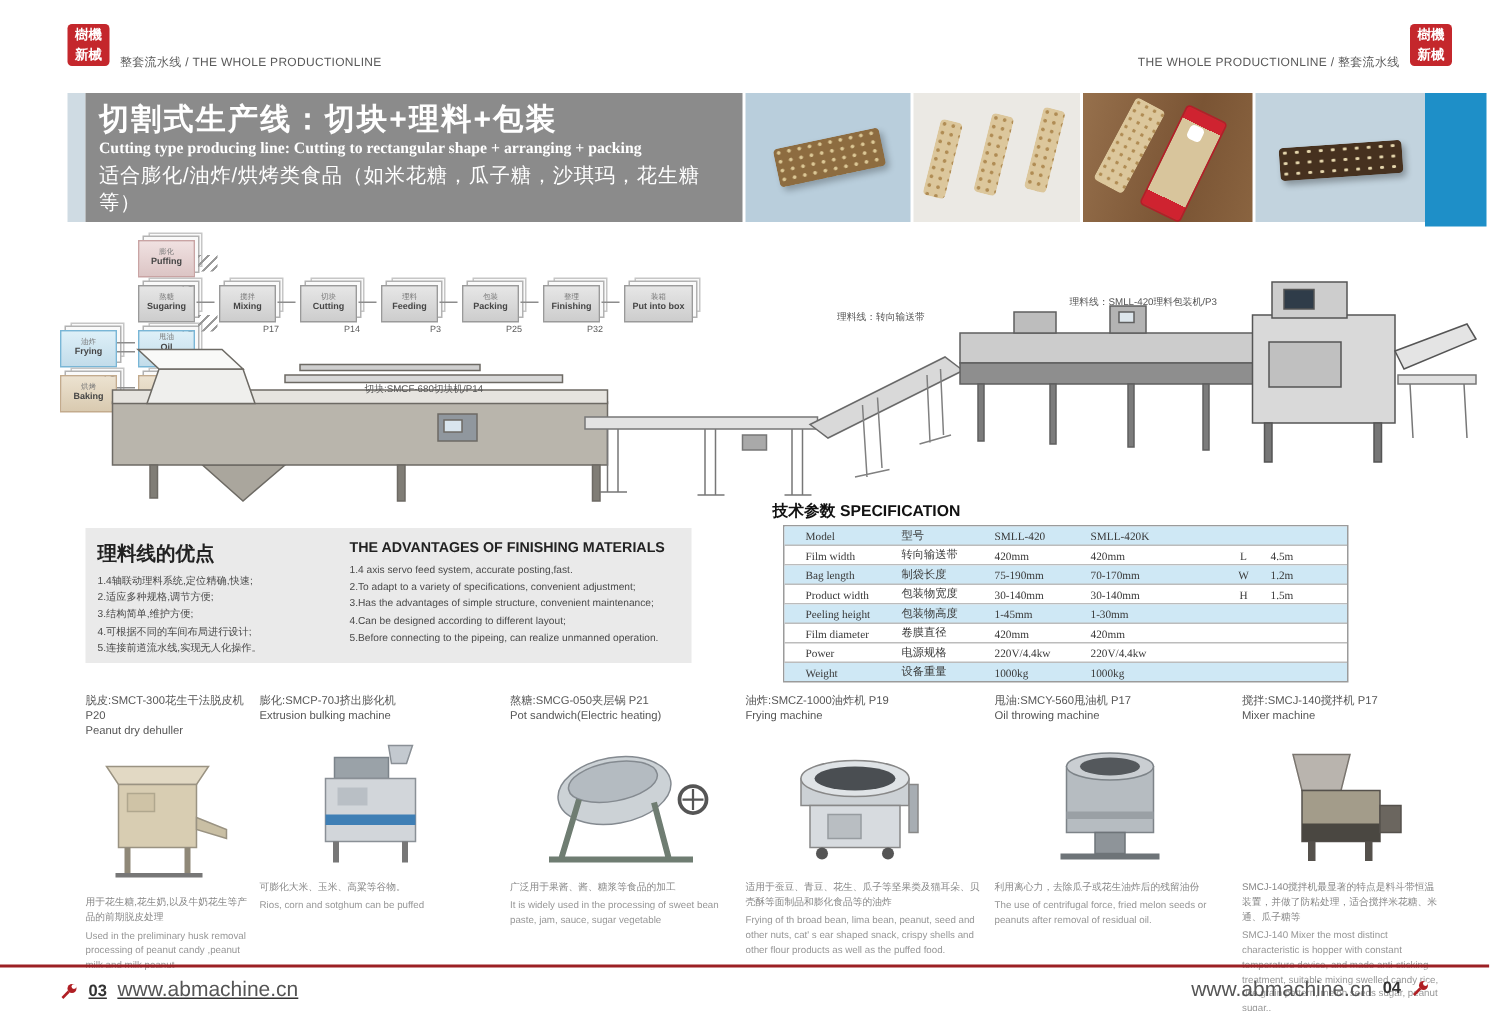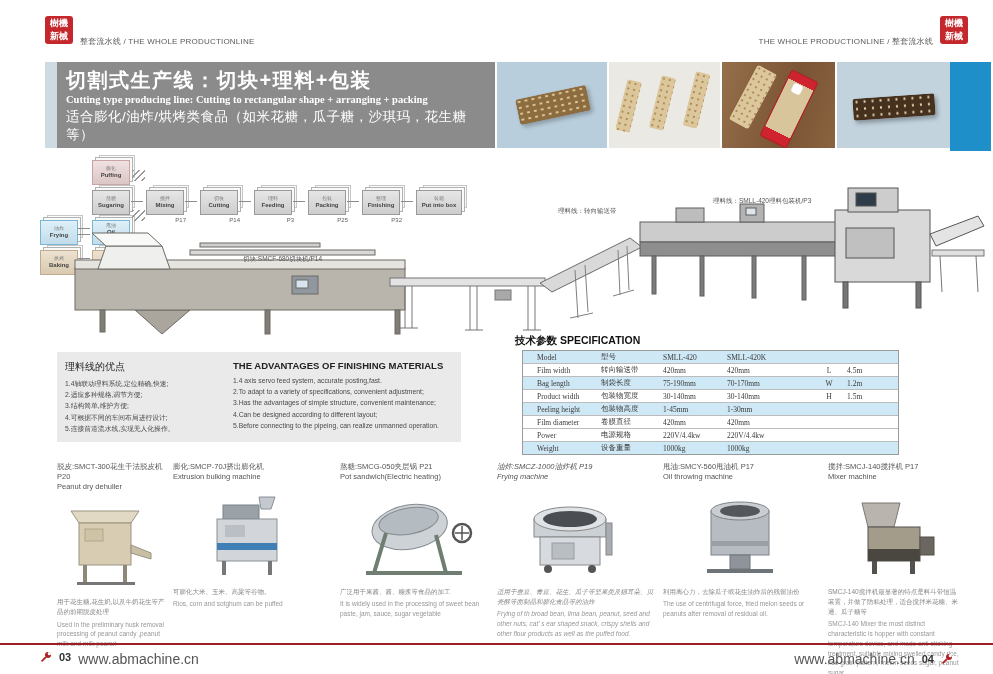--- a/index.html
+++ b/index.html
@@ -44,21 +44,21 @@
   .wide{width:44px;}
   .conn-h{position:absolute;width:12px;height:0;border-top:1.5px solid #8c8c8c;}
   .conn-e{position:absolute;width:12px;height:5px;border-top:1.5px solid #8c8c8c;border-bottom:1.5px solid #8c8c8c;}
   .conn-d{position:absolute;width:13px;height:11px;
           background:repeating-linear-gradient(135deg,#9a9a9a 0 1.5px,transparent 1.5px 4.5px);}
 
   .dlabel{position:absolute;font-size:6.5px;color:#555;white-space:nowrap;}
 
   
   .advbox{left:57px;top:352px;width:404px;height:90px;background:#eaeaea;}
-  .adv-title-cn{font-size:10px;font-weight:normal;color:#222;margin-bottom:4px;}
+  .adv-title-cn{font-size:13px;font-weight:bold;color:#222;margin-bottom:4px;}
   .adv-title-en{font-size:9.5px;font-weight:bold;color:#222;margin-bottom:4px;}
   .adv-item{font-size:6.8px;color:#4a4a4a;line-height:1.65;}
 
   
   .spec-title{left:515px;top:334px;font-size:10.5px;font-weight:bold;color:#111;}
   .spec{left:522px;top:350px;width:375px;border:1px solid #9b9b9b;}
   .srow{display:grid;grid-template-columns:78px 62px 64px 84px 36px 51px;height:12px;align-items:center;
         font-family:"Liberation Serif",serif;font-size:7.5px;color:#3a3a3a;border-bottom:1px solid #bcbcbc;}
   .srow:last-child{border-bottom:none;}
   .srow.blue{background:#cfe8f5;}
@@ -67,21 +67,21 @@
 
   
   .mcol{position:absolute;top:462px;}
   .mtitle{font-size:7.5px;color:#555;line-height:1.35;}
   .mphoto{margin-top:5px;height:94px;display:flex;align-items:flex-end;justify-content:center;}
   .mdesc-cn{font-size:6.5px;color:#888;line-height:1.55;margin-top:6px;}
   .mdesc-en{font-size:6.5px;color:#979797;line-height:1.5;margin-top:2px;}
 
   
   .fline{left:0;top:643px;width:993px;height:2px;background:#9c2025;}
-  .fleft{left:40px;top:651px;display:flex;align-items:flex-start;gap:7px;}
+  .fleft{left:40px;top:651px;display:flex;align-items:flex-end;gap:7px;text-decoration:underline;}
   .fright{right:40px;top:651px;display:flex;align-items:center;gap:7px;}
   .fpageno{font-size:11px;font-weight:bold;color:#333;}
   .fsite{font-size:14px;color:#555;}
 </style>
 </head>
 <body>
 
 <div id="page">
 
   <div class="logo" style="left:45px;">
@@ -394,21 +394,21 @@
         </g>
         <path d="M24 84 L36 44 M96 84 L86 46 M16 84 L112 84" stroke="#6f7d72" stroke-width="4" fill="none"></path>
         <circle cx="112" cy="44" r="9" fill="none" stroke="#555" stroke-width="2.5"></circle>
         <path d="M105 44 L119 44 M112 37 L112 51" stroke="#555" stroke-width="1.5"></path>
       </svg>
     </div>
     <div class="mdesc-cn">广泛用于果酱、酱、糖浆等食品的加工</div>
     <div class="mdesc-en">It is widely used in the processing of sweet bean paste, jam, sauce, sugar vegetable</div>
   </div>
 
-  <div class="mcol" style="left:497px;width:156px;font-style:italic;">
+  <div class="mcol" style="left:497px;width:156px;">
     <div class="mtitle">油炸:SMCZ-1000油炸机 P19</div>
     <div class="mtitle">Frying machine</div>
     <div class="mphoto">
       <svg width="130" height="92" viewBox="0 0 130 92">
         <rect x="24" y="30" width="72" height="18" fill="#ccd1d5" stroke="#888"></rect>
         <ellipse cx="60" cy="30" rx="36" ry="12" fill="#dfe3e6" stroke="#888"></ellipse>
         <ellipse cx="60" cy="30" rx="27" ry="8" fill="#4a4e52"></ellipse>
         <rect x="30" y="48" width="60" height="28" fill="#d7dbdf" stroke="#888"></rect>
         <rect x="42" y="54" width="22" height="16" fill="#b9bec2" stroke="#979ca0"></rect>
         <rect x="96" y="34" width="6" height="32" fill="#a7adb3" stroke="#888"></rect>

